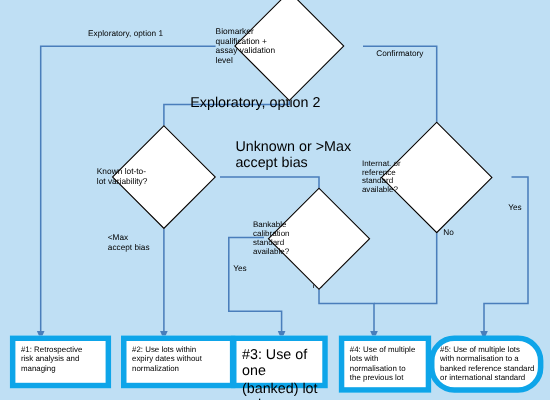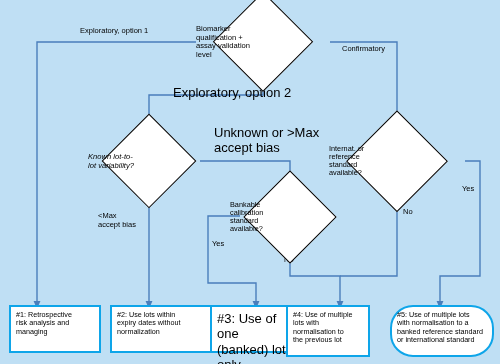--- a/index.html
+++ b/index.html
@@ -25,21 +25,21 @@
     transform:translateY(-50%);
     text-align:left;
     color:#000;
     line-height:1.12;
     white-space:pre-line;
     pointer-events:none;
   }
 
   
   .box{
-    position:absolute;background:#ffffff;border:2px solid #0ea5e9;
+    position:absolute;background:#ffffff;border:5px solid #0ea5e9;
     box-sizing:border-box;
     color:#000;line-height:1.18;
     padding:4px 0 3px 5px;
     white-space:pre-line;
   }
 
   
   .elabel{
     position:absolute;color:#000;white-space:pre-line;line-height:1.15;
   }
@@ -100,21 +100,21 @@
   <div class="diamond" style="left:196px;top:11px;width:134px;height:62px;">
     <div class="shape" style="width: 69.2965px; height: 69.2965px;"></div>
     <div class="dlabel" style="font-size:7.6px;">Biomarker
 qualification +
 assay validation
 level</div>
   </div>
 
   <div class="diamond" style="left:88px;top:130px;width:122px;height:62px;">
     <div class="shape" style="width: 65.0538px; height: 65.0538px;"></div>
-    <div class="dlabel" style="font-size:7.6px;font-style:italic;">Known lot-to-
+    <div class="dlabel" style="font-size:7.6px;">Known lot-to-
 lot variability?</div>
   </div>
 
   <div class="diamond" style="left:230px;top:186px;width:120px;height:61px;">
     <div class="shape" style="width: 63.9932px; height: 63.9932px;"></div>
     <div class="dlabel" style="font-size:7.3px;">Bankable
 calibration
 standard
 available?</div>
   </div>
@@ -132,21 +132,21 @@
 managing</div>
 
   <div class="box" style="left:110px;top:305px;width:104px;height:48px;font-size:7.2px;">#2: Use lots within
 expiry dates without
 normalization</div>
 
   <div class="box" style="left:210px;top:305px;width:88px;height:48px;font-size:13px;">#3: Use of one
 (banked) lot only
 (no expiry date)</div>
 
-  <div class="box" style="left:286px;top:305px;width:84px;height:52px;font-size:7.2px;">#4: Use of multiple
+  <div class="box" style="left:308px;top:305px;width:84px;height:52px;font-size:7.2px;">#4: Use of multiple
 lots with
 normalisation to
 the previous lot</div>
 
   <div class="box" style="left:390px;top:305px;width:104px;height:52px;font-size:7.2px;border-radius:23px;">#5: Use of multiple lots
 with normalisation to a
 banked reference standard
 or international standard</div>
 
 </div>

